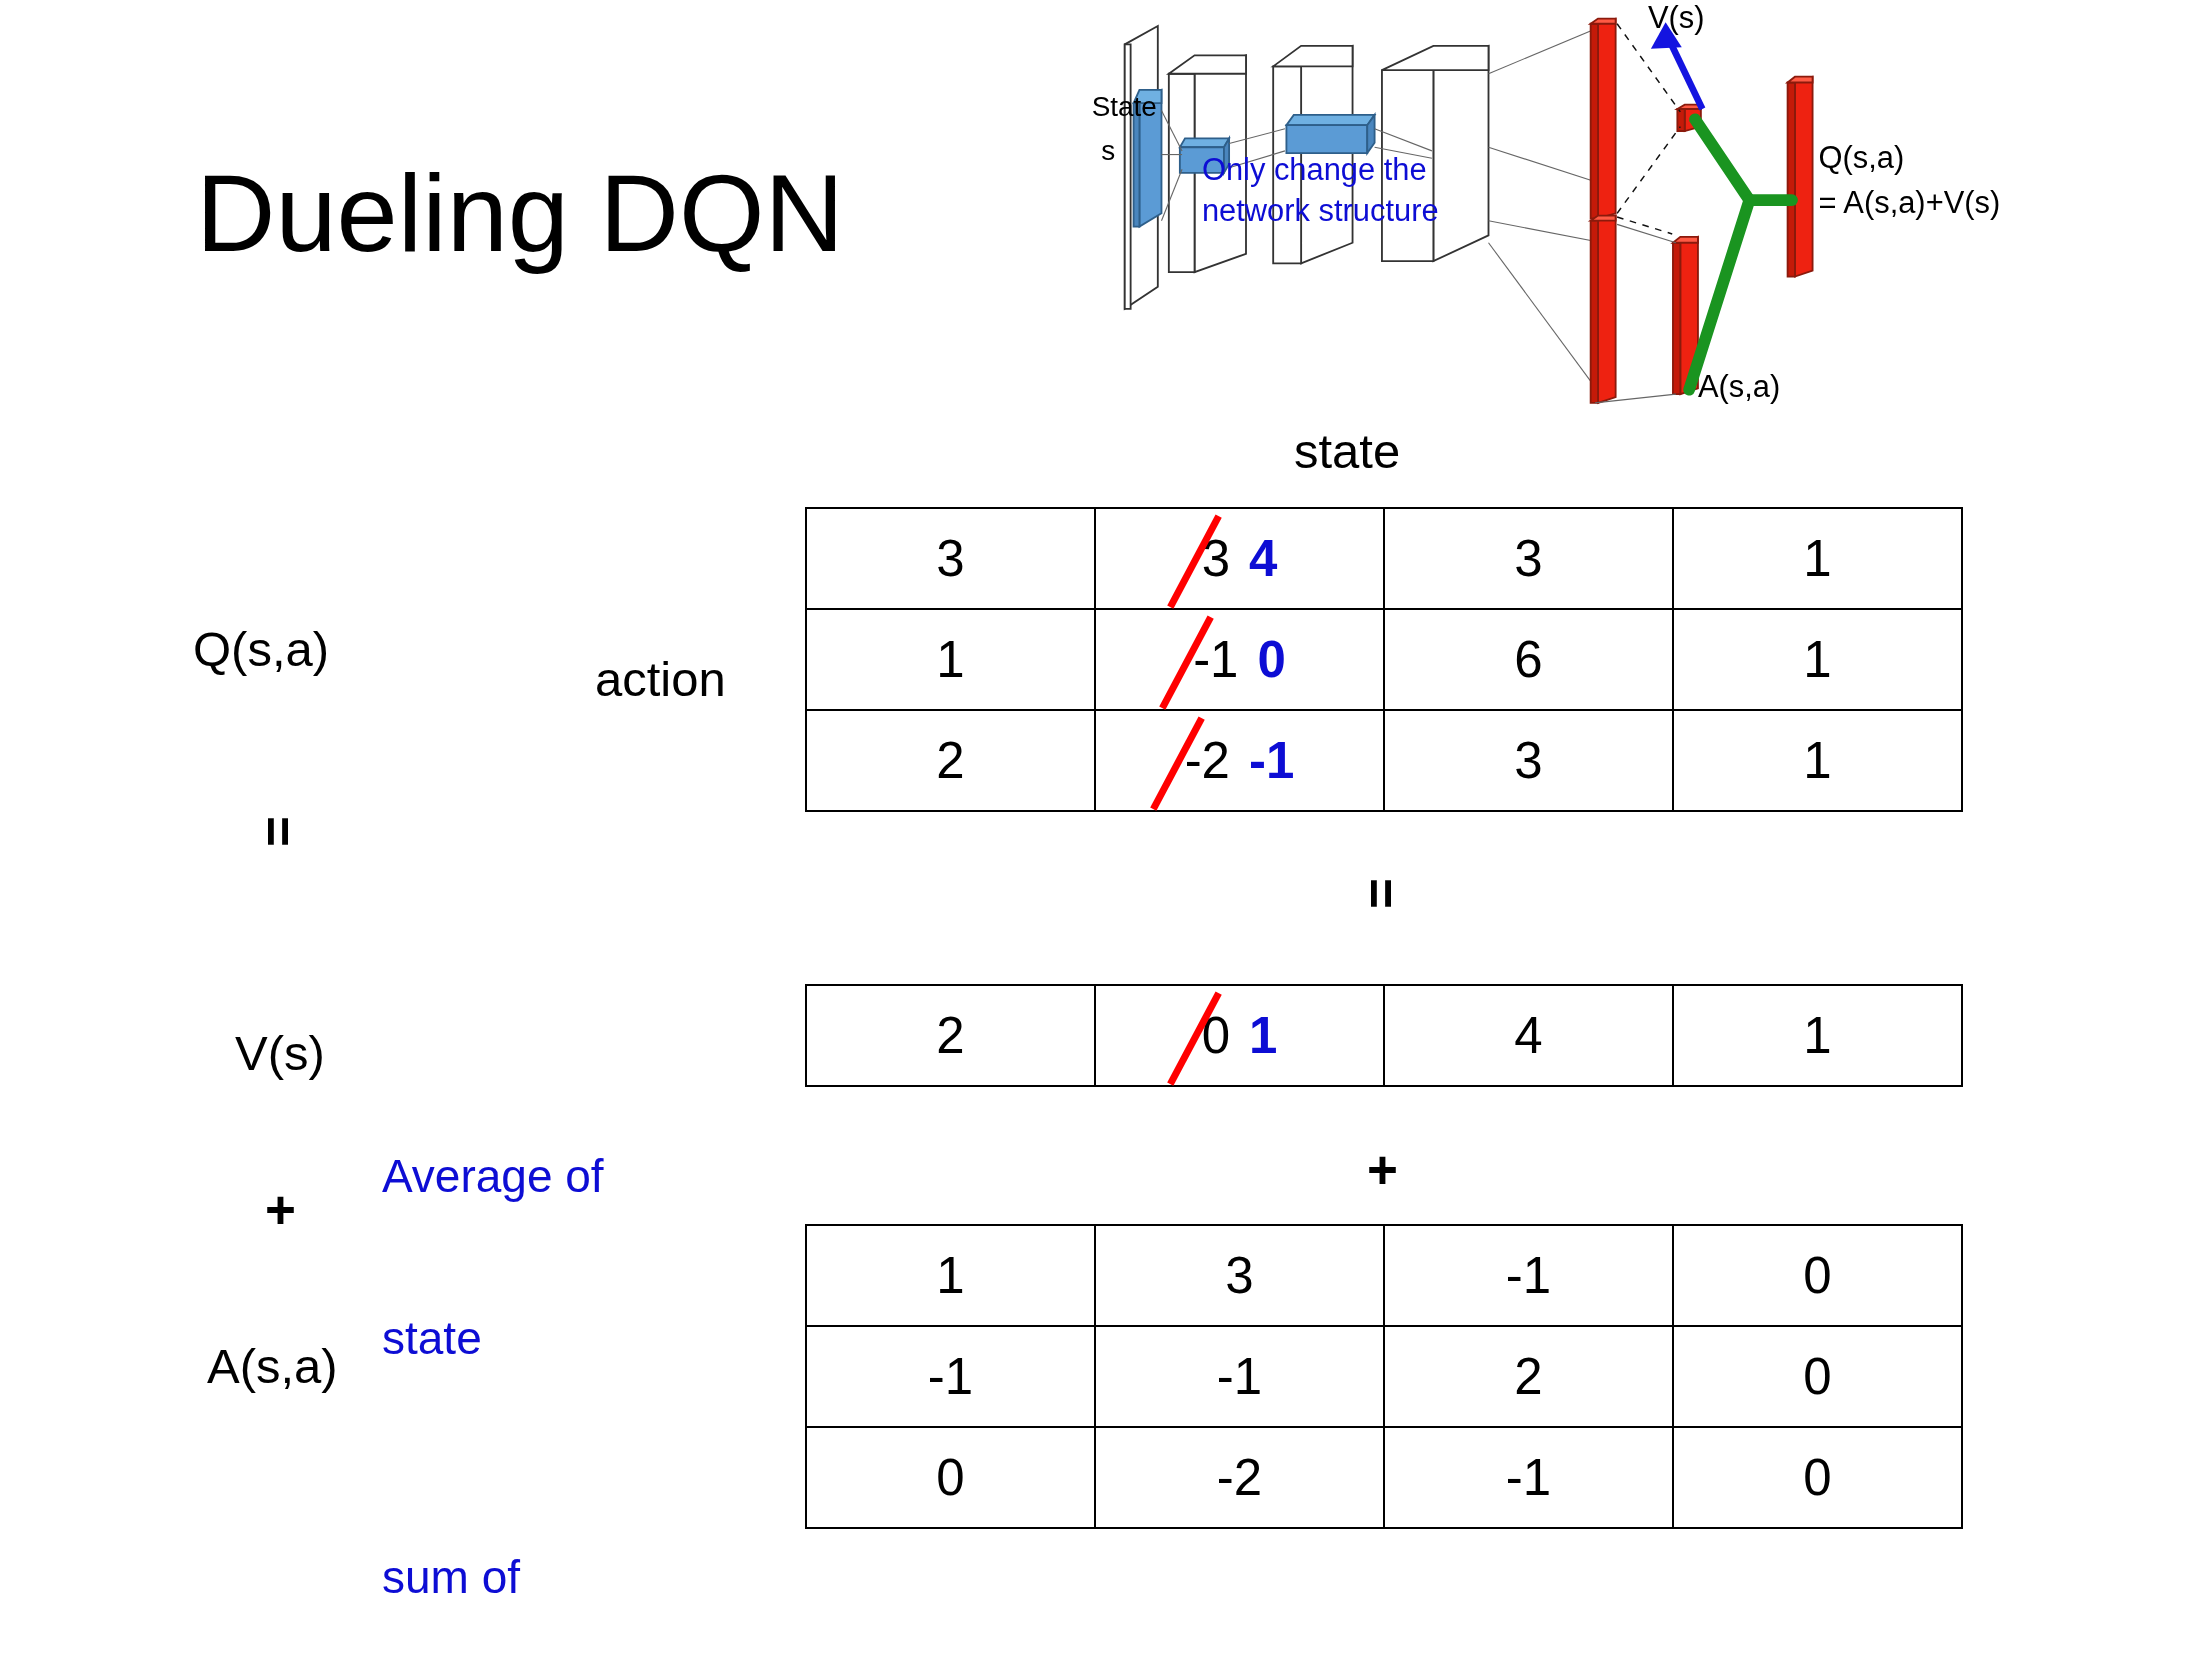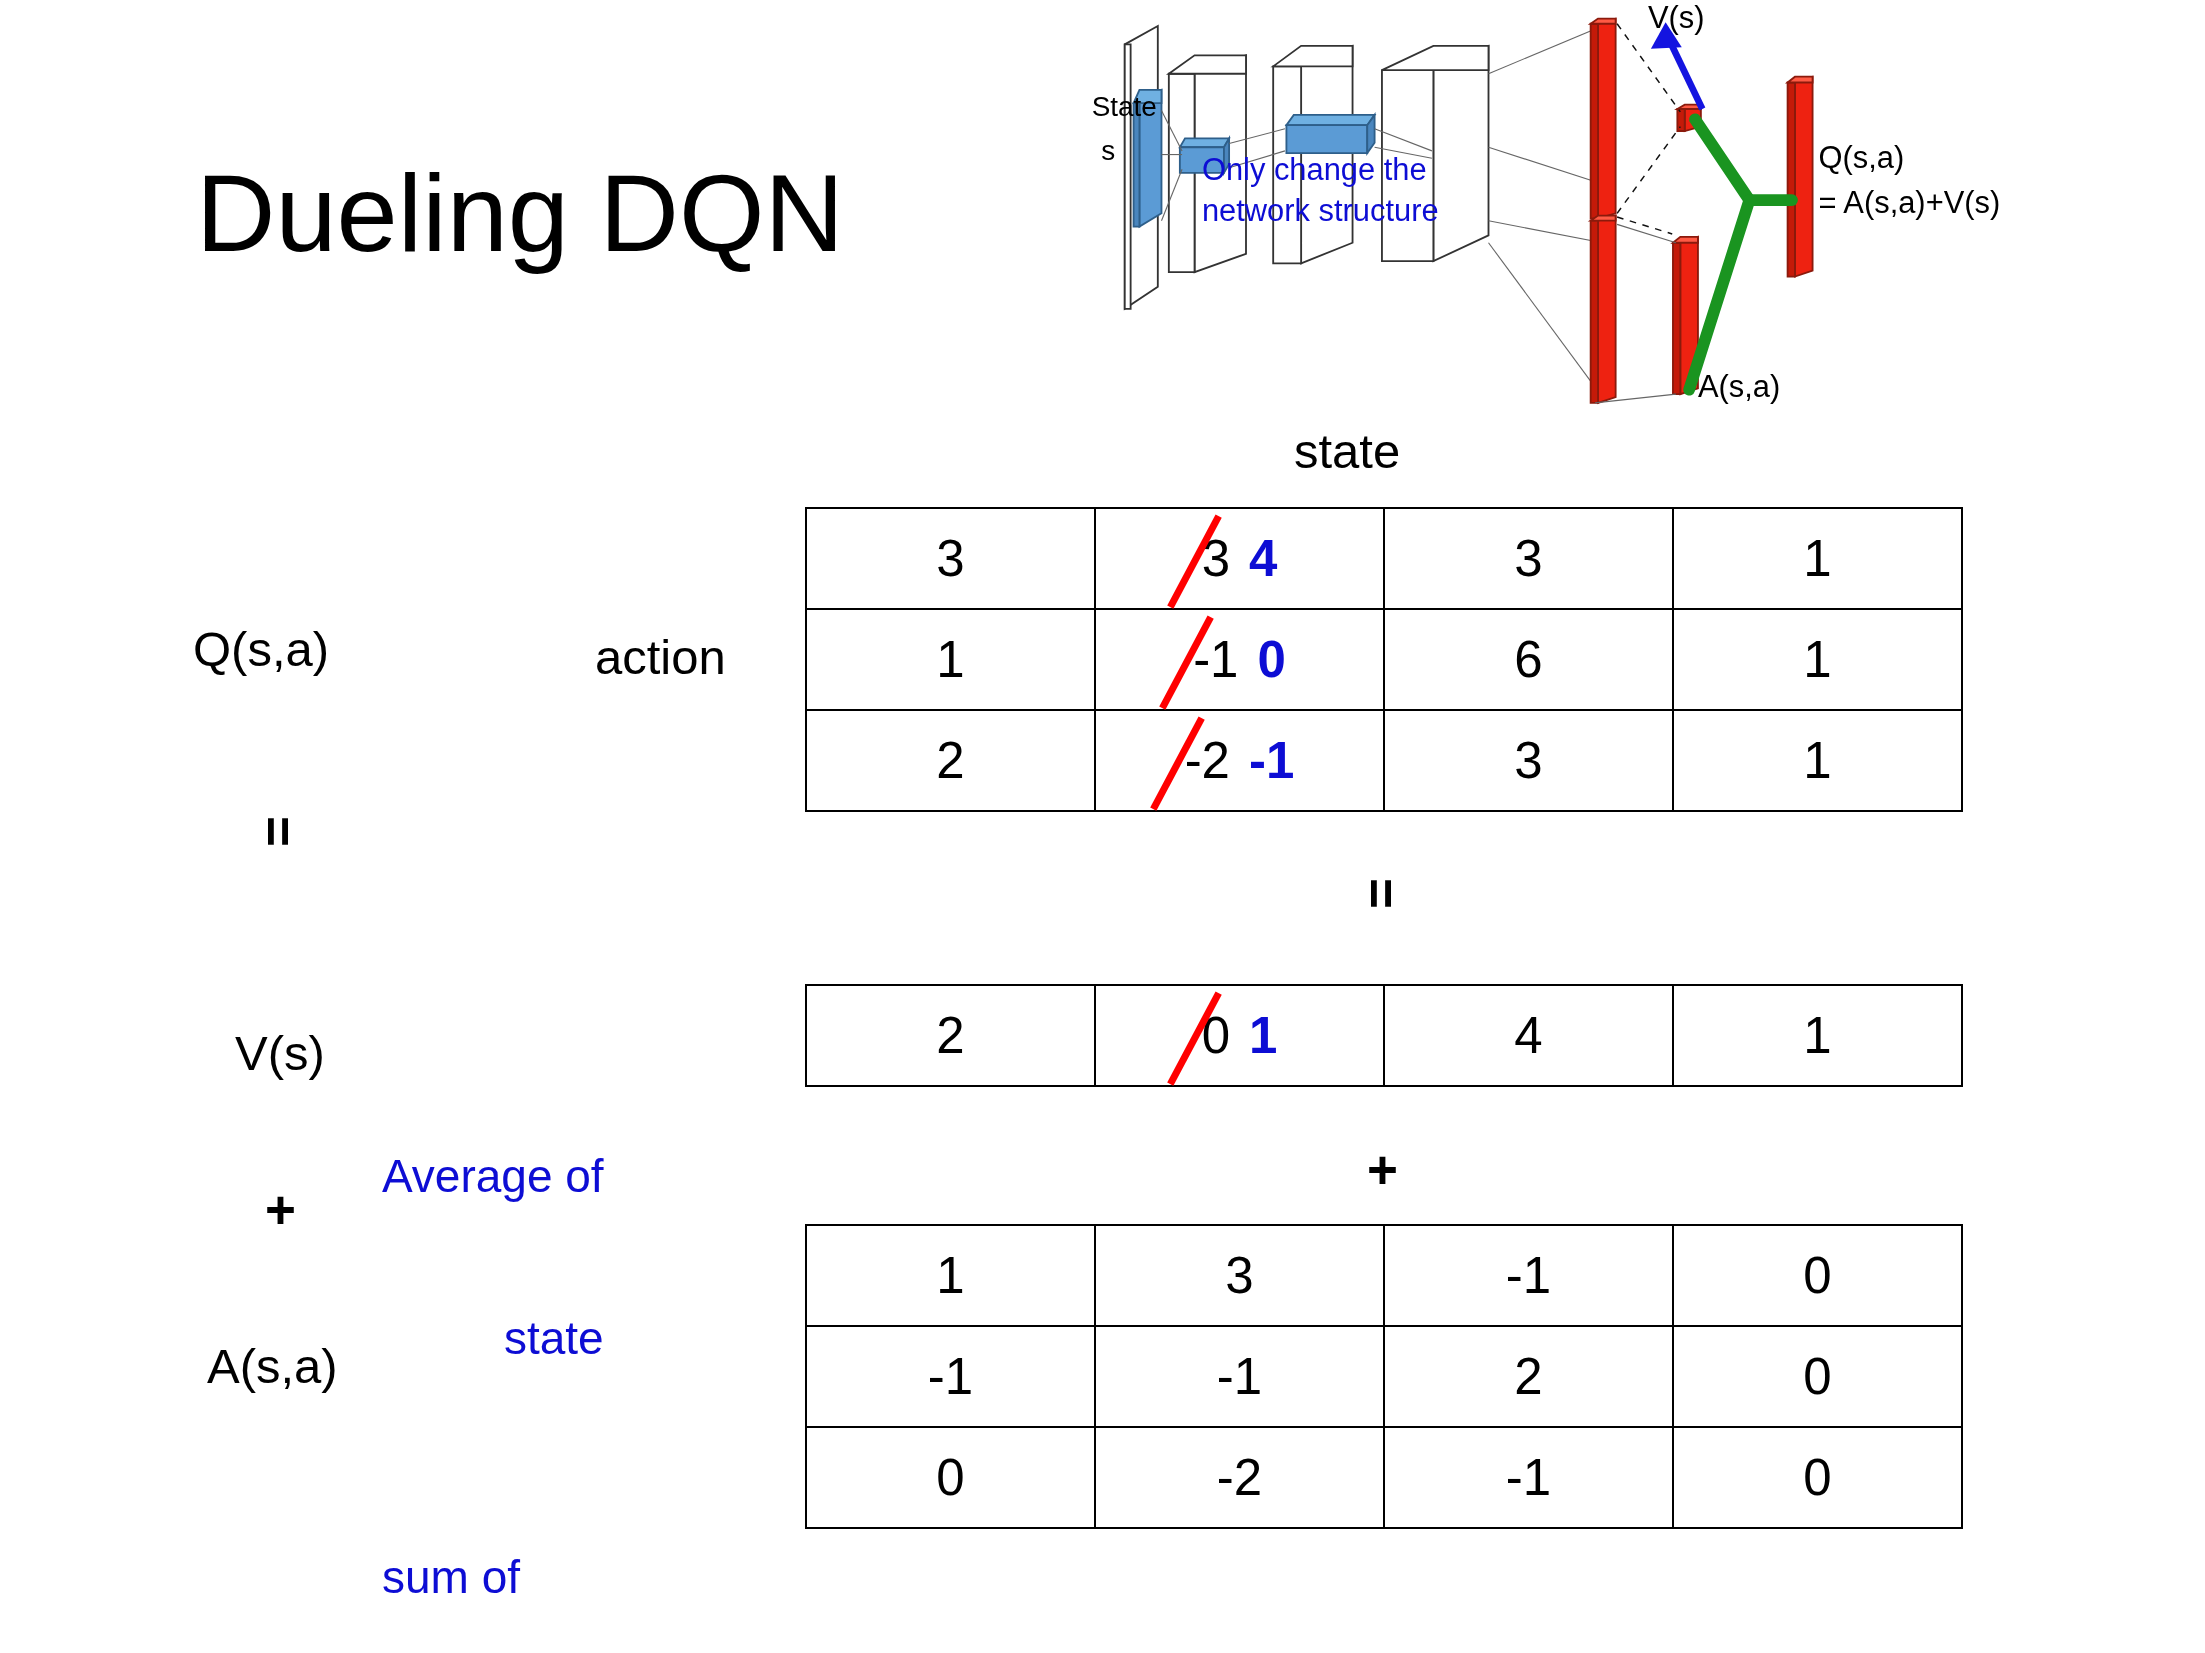--- a/index.html
+++ b/index.html
@@ -46,21 +46,21 @@
     white-space: nowrap;
   }
 
   
   .big-label {
     font-size: 49px;
     white-space: nowrap;
     color: #000000;
   }
   #label-q    { left: 193px;  top: 621px; }
-  #label-action { left: 595px; top: 629px; }
+  #label-action { left: 595px; top: 651px; }
   #label-v    { left: 235px;  top: 1025px; }
   #label-a    { left: 207px;  top: 1338px; }
 
   .op-glyph {
     font-size: 53px;
     font-weight: 700;
     color: #000000;
     white-space: nowrap;
     line-height: 1;
   }
@@ -72,21 +72,20 @@
   #eq-left   { left: 305px;  top: 816px; }
   #eq-mid    { left: 1408px; top: 878px; }
   #plus-left { left: 265px;  top: 1183px; }
   #plus-mid  { left: 1367px; top: 1143px; }
 
   .blue-note {
     color: #0d0dd4;
     font-size: 46px;
     line-height: 1.18;
     white-space: pre;
-    text-align: right;
   }
   #note-average { left: 382px;  top: 1040px; }
   #note-sum     { left: 382px;  top: 1441px; }
 
   
   .grid {
     position: absolute;
     border-collapse: collapse;
     border-spacing: 0;
     table-layout: fixed;

